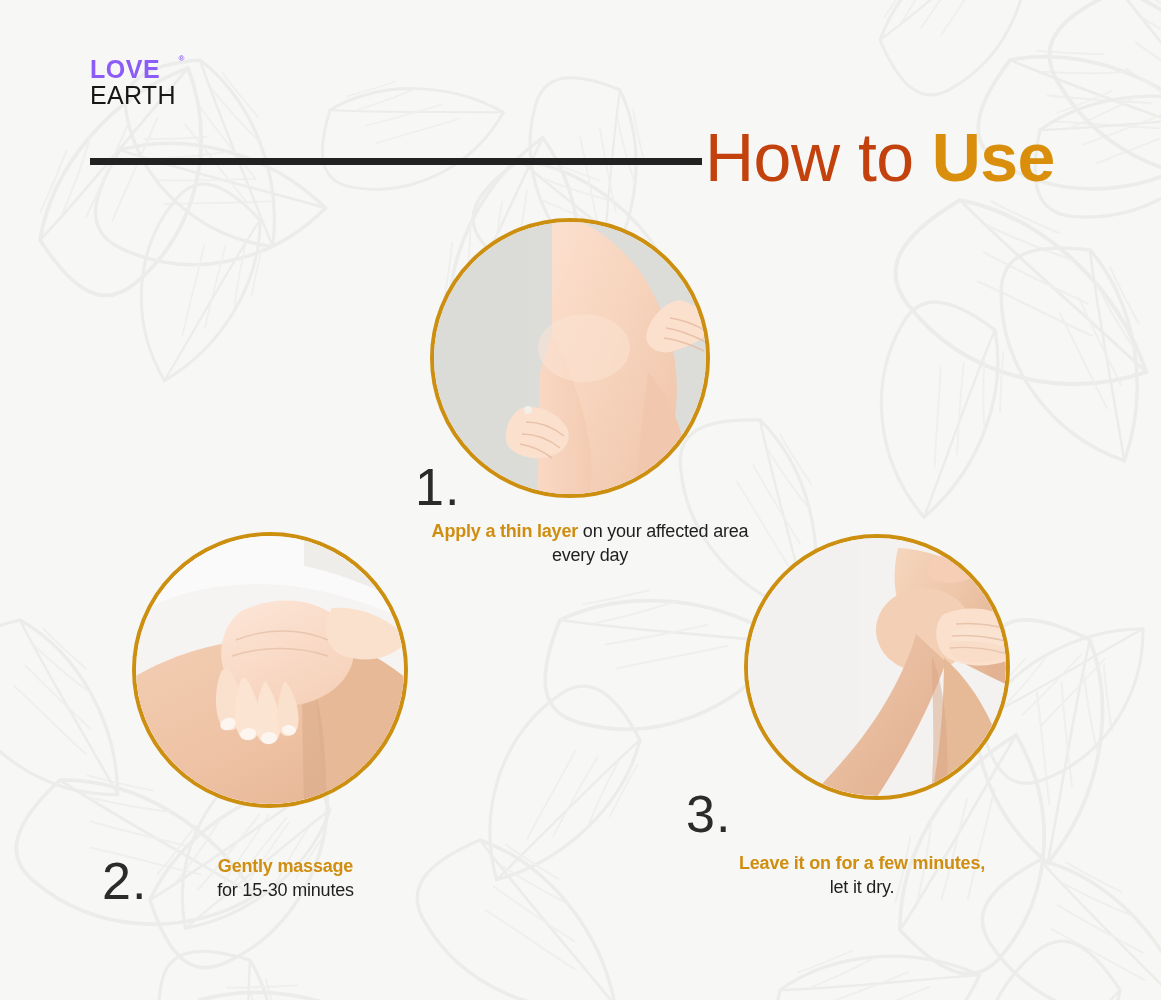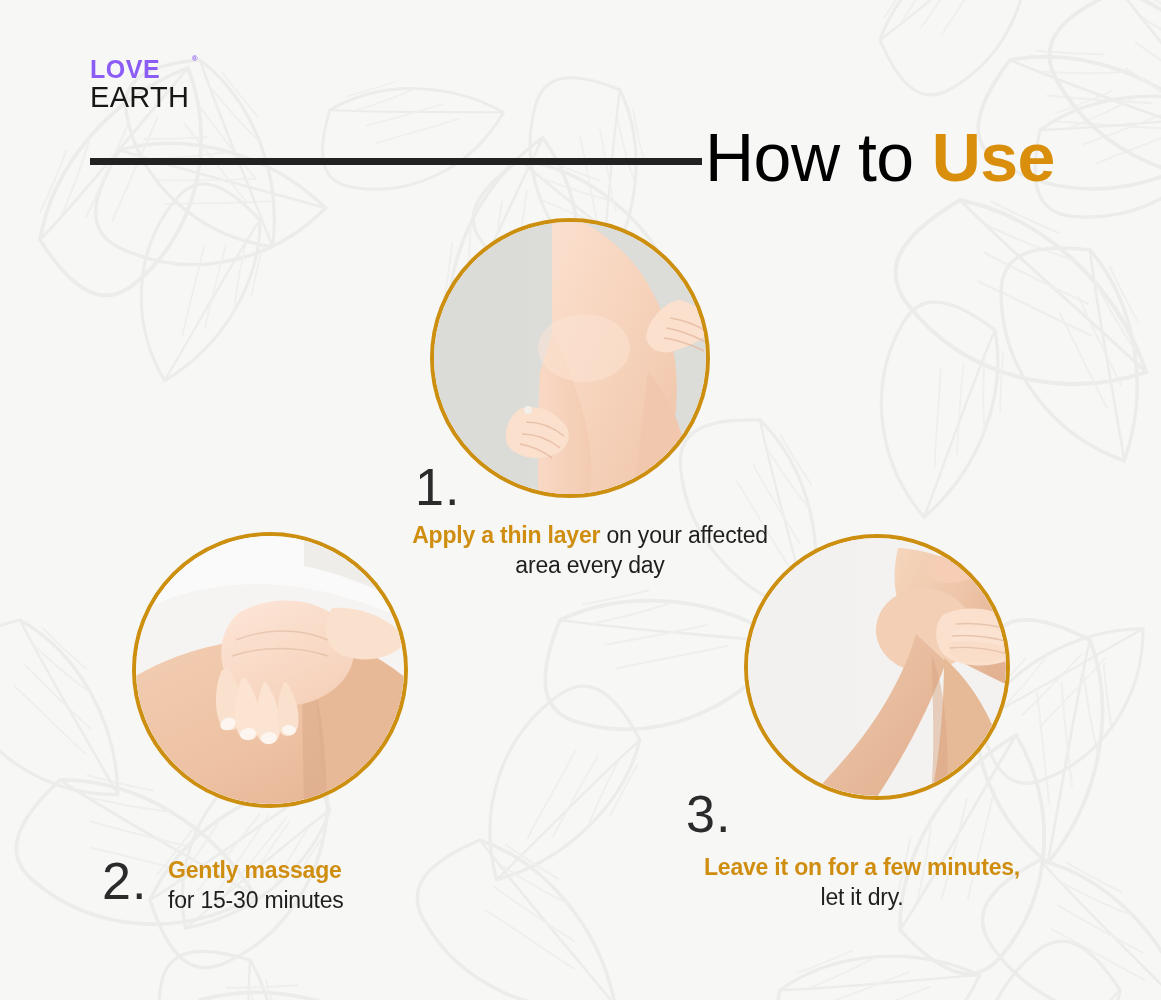--- a/index.html
+++ b/index.html
@@ -51,21 +51,21 @@
   #brand-logo .lg-reg {
     position: absolute;
     top: -2px;
     right: -9px;
     font-size: 8px;
     font-weight: 700;
     line-height: 1;
   }
   #brand-logo .lg-earth {
     display: block;
-    font-size: 29px;
+    font-size: 25px;
     font-weight: 400;
     letter-spacing: 0.3px;
     color: #171717;
     margin-top: 1px;
   }
 
   
   #header-rule {
     position: absolute;
     left: 90px;
@@ -79,21 +79,21 @@
     left: 705px;
     top: 112px;
     height: 90px;
     display: flex;
     align-items: center;
     white-space: nowrap;
   }
   #page-title .tt-light {
     font-size: 68px;
     font-weight: 300;
-    color: #000000;
+    color: #c2410c;
     letter-spacing: -0.5px;
   }
   #page-title .tt-bold {
     font-size: 68px;
     font-weight: 700;
     color: #d98f0c;
     letter-spacing: -0.5px;
     margin-left: 18px;
     text-align: right;
   }
@@ -122,38 +122,38 @@
     font-size: 52px;
     font-weight: 300;
     color: #2b2b2b;
     line-height: 1;
     letter-spacing: 1px;
   }
   .step-text {
     position: absolute;
     text-align: center;
     line-height: 1.32;
-    font-size: 23px;
+    font-size: 18px;
     color: #1f1f1f;
     letter-spacing: -0.2px;
   }
   .step-text .hl {
     color: #d08e11;
     font-weight: 700;
   }
   .step-text .pl {
     color: #1f1f1f;
     font-weight: 400;
   }
 
   #step-1-num { left: 415px; top: 461px; }
   #step-1-text { left: 410px; top: 520px; width: 360px; }
 
   #step-2-num { left: 102px; top: 855px; }
-  #step-2-text { left: 168px; top: 855px; width: 235px; text-align: left; }
+  #step-2-text { left: 168px; top: 855px; width: 235px; text-align: center; }
 
   #step-3-num { left: 686px; top: 788px; }
   #step-3-text { left: 652px; top: 852px; width: 420px; }
 </style>
 </head>
 <body>
 
 <svg id="bg-pattern" viewBox="0 0 1161 1000" xmlns="http://www.w3.org/2000/svg">
   <defs>
     <g id="leafshape">

